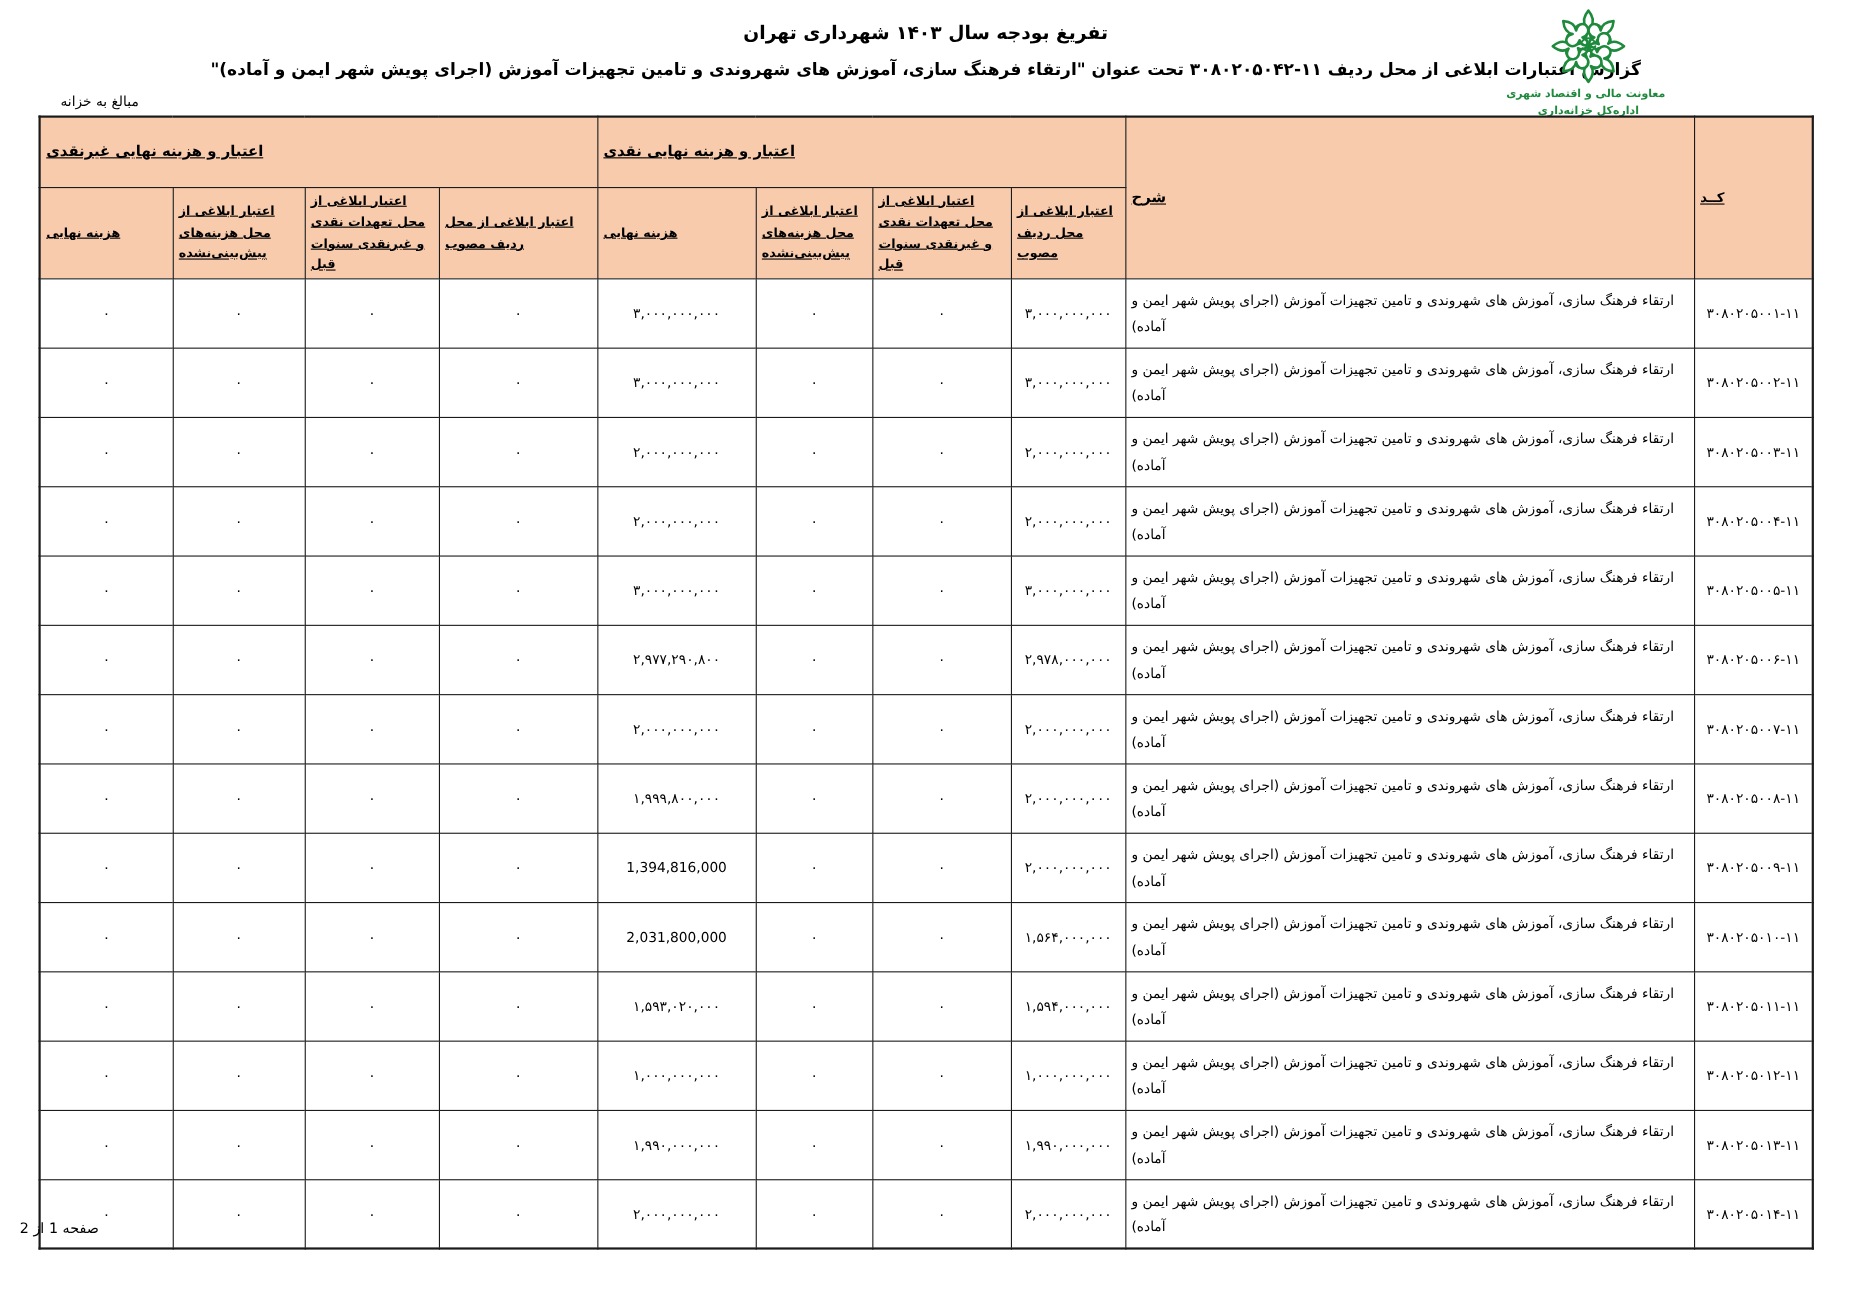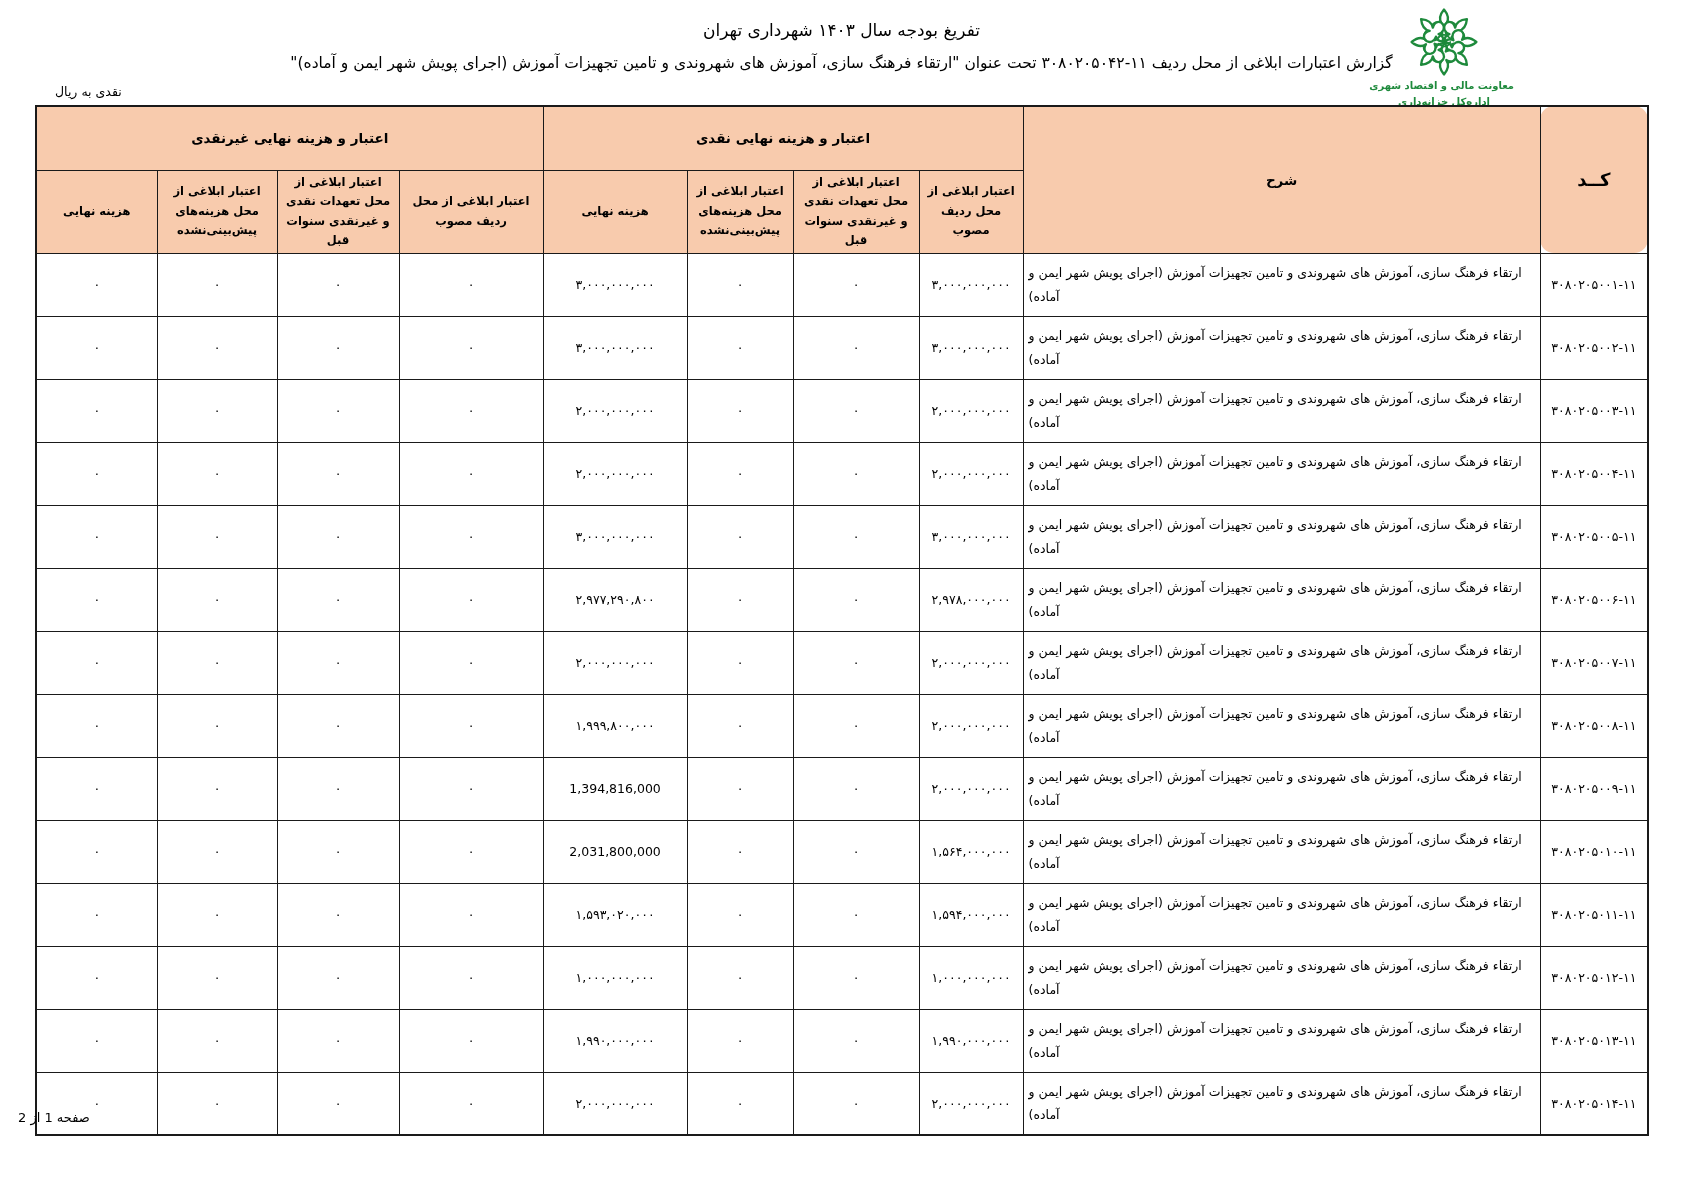--- a/index.html
+++ b/index.html
@@ -8,44 +8,44 @@
     --logo-c:#1E8A3C;
   }
   *{box-sizing:border-box;}
   html,body{margin:0;padding:0;}
   body{
     width:1683px;height:1190px;position:relative;overflow:hidden;
     background:#ffffff;color:#000;
     font-family:"DejaVu Sans","Liberation Sans",sans-serif;
     direction:rtl;
   }
-  .title{position:absolute;right:0;left:0;text-align:center;font-weight:normal;}
+  .title{position:absolute;right:0;left:0;text-align:center;font-weight:bold;}
   .title-1{top:20px;font-size:17px;}
   .title-2{top:54px;font-size:15.5px;}
   .logo-block{position:absolute;top:6px;left:1374px;width:140px;text-align:center;direction:rtl;}
   .logo-block svg{display:block;margin:0 auto;}
   .org-line{font-size:10px;font-weight:bold;color:var(--logo-c);line-height:1.55;white-space:nowrap;}
   .amounts-note{position:absolute;top:84px;left:55px;font-size:12.5px;direction:rtl;}
   .budget-table{
     position:absolute;top:105px;left:35px;width:1613px;
     border-collapse:collapse;table-layout:fixed;direction:rtl;
     border:2px solid var(--border-c);
   }
   .budget-table th,.budget-table td{
     border:1px solid var(--border-c);
     vertical-align:middle;
     padding:2px 5px;
   }
   .budget-table thead th{
     background:var(--header-bg);
-    font-weight:bold;text-align:center;
+    font-weight:bold;text-align:left;text-decoration:underline;
   }
   .th-group{height:64px;font-size:13.5px;}
   .th-sub{height:70px;font-size:11.5px;line-height:1.7;}
-  .th-code{font-size:18px;border-radius:14px;}
+  .th-code{font-size:12px;}
   .th-desc{font-size:13.5px;margin-top:40px;}
   .budget-table tbody td{height:63px;font-size:12.5px;background:#fff;}
   .cell-num{text-align:center;white-space:nowrap;}
   .cell-desc{text-align:left;font-size:12.5px;line-height:1.9;padding:2px 8px;margin-top:33px;}
   .cell-code{text-align:center;white-space:nowrap;font-size:12.5px;}
   .page-footer{
     position:absolute;top:1110px;left:18px;
     font-size:13px;direction:rtl;white-space:nowrap;
   }
 </style>
@@ -74,21 +74,21 @@
         <path d="M-7,-4 C-3,-10 4,-9 7,-3"></path>
         <path d="M-6,2 C0,7 5,5 7,0"></path>
         <path d="M-2,-2 C1,-4 3,-2 2,1"></path>
       </g>
     </svg>
   </span>
   <div class="org-line">معاونت مالی و اقتصاد شهری</div>
   <div class="org-line">اداره‌کل خزانه‌داری</div>
 </div>
 
-<div class="amounts-note">نقدی به ریال</div>
+<div class="amounts-note">مبالغ به خزانه</div>
 
 <table class="budget-table">
   <colgroup>
     <col style="width:108px">
     <col style="width:517px">
     <col style="width:104px">
     <col style="width:126px">
     <col style="width:106px">
     <col style="width:144px">
     <col style="width:144px">

